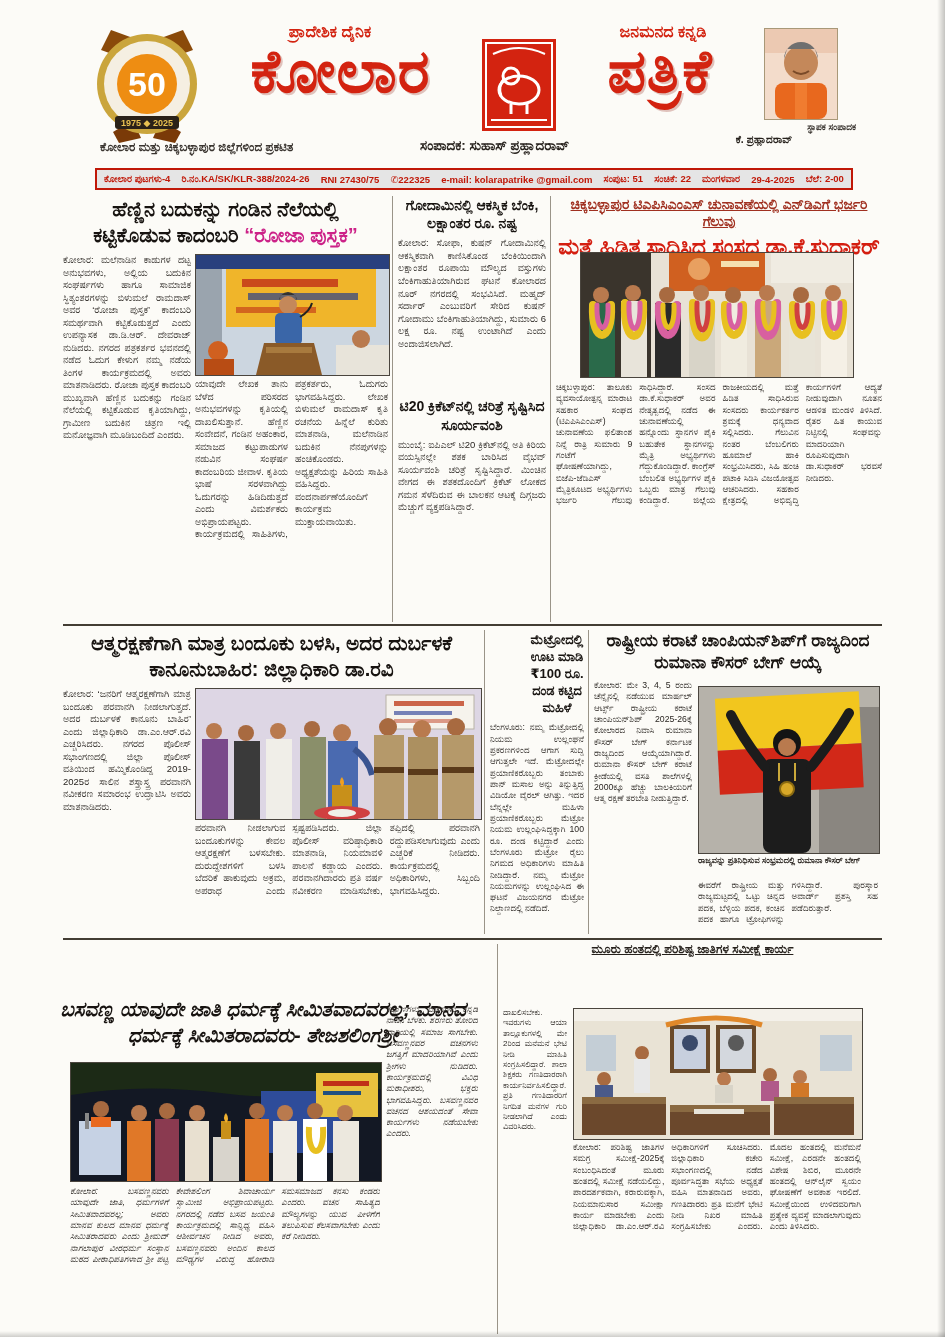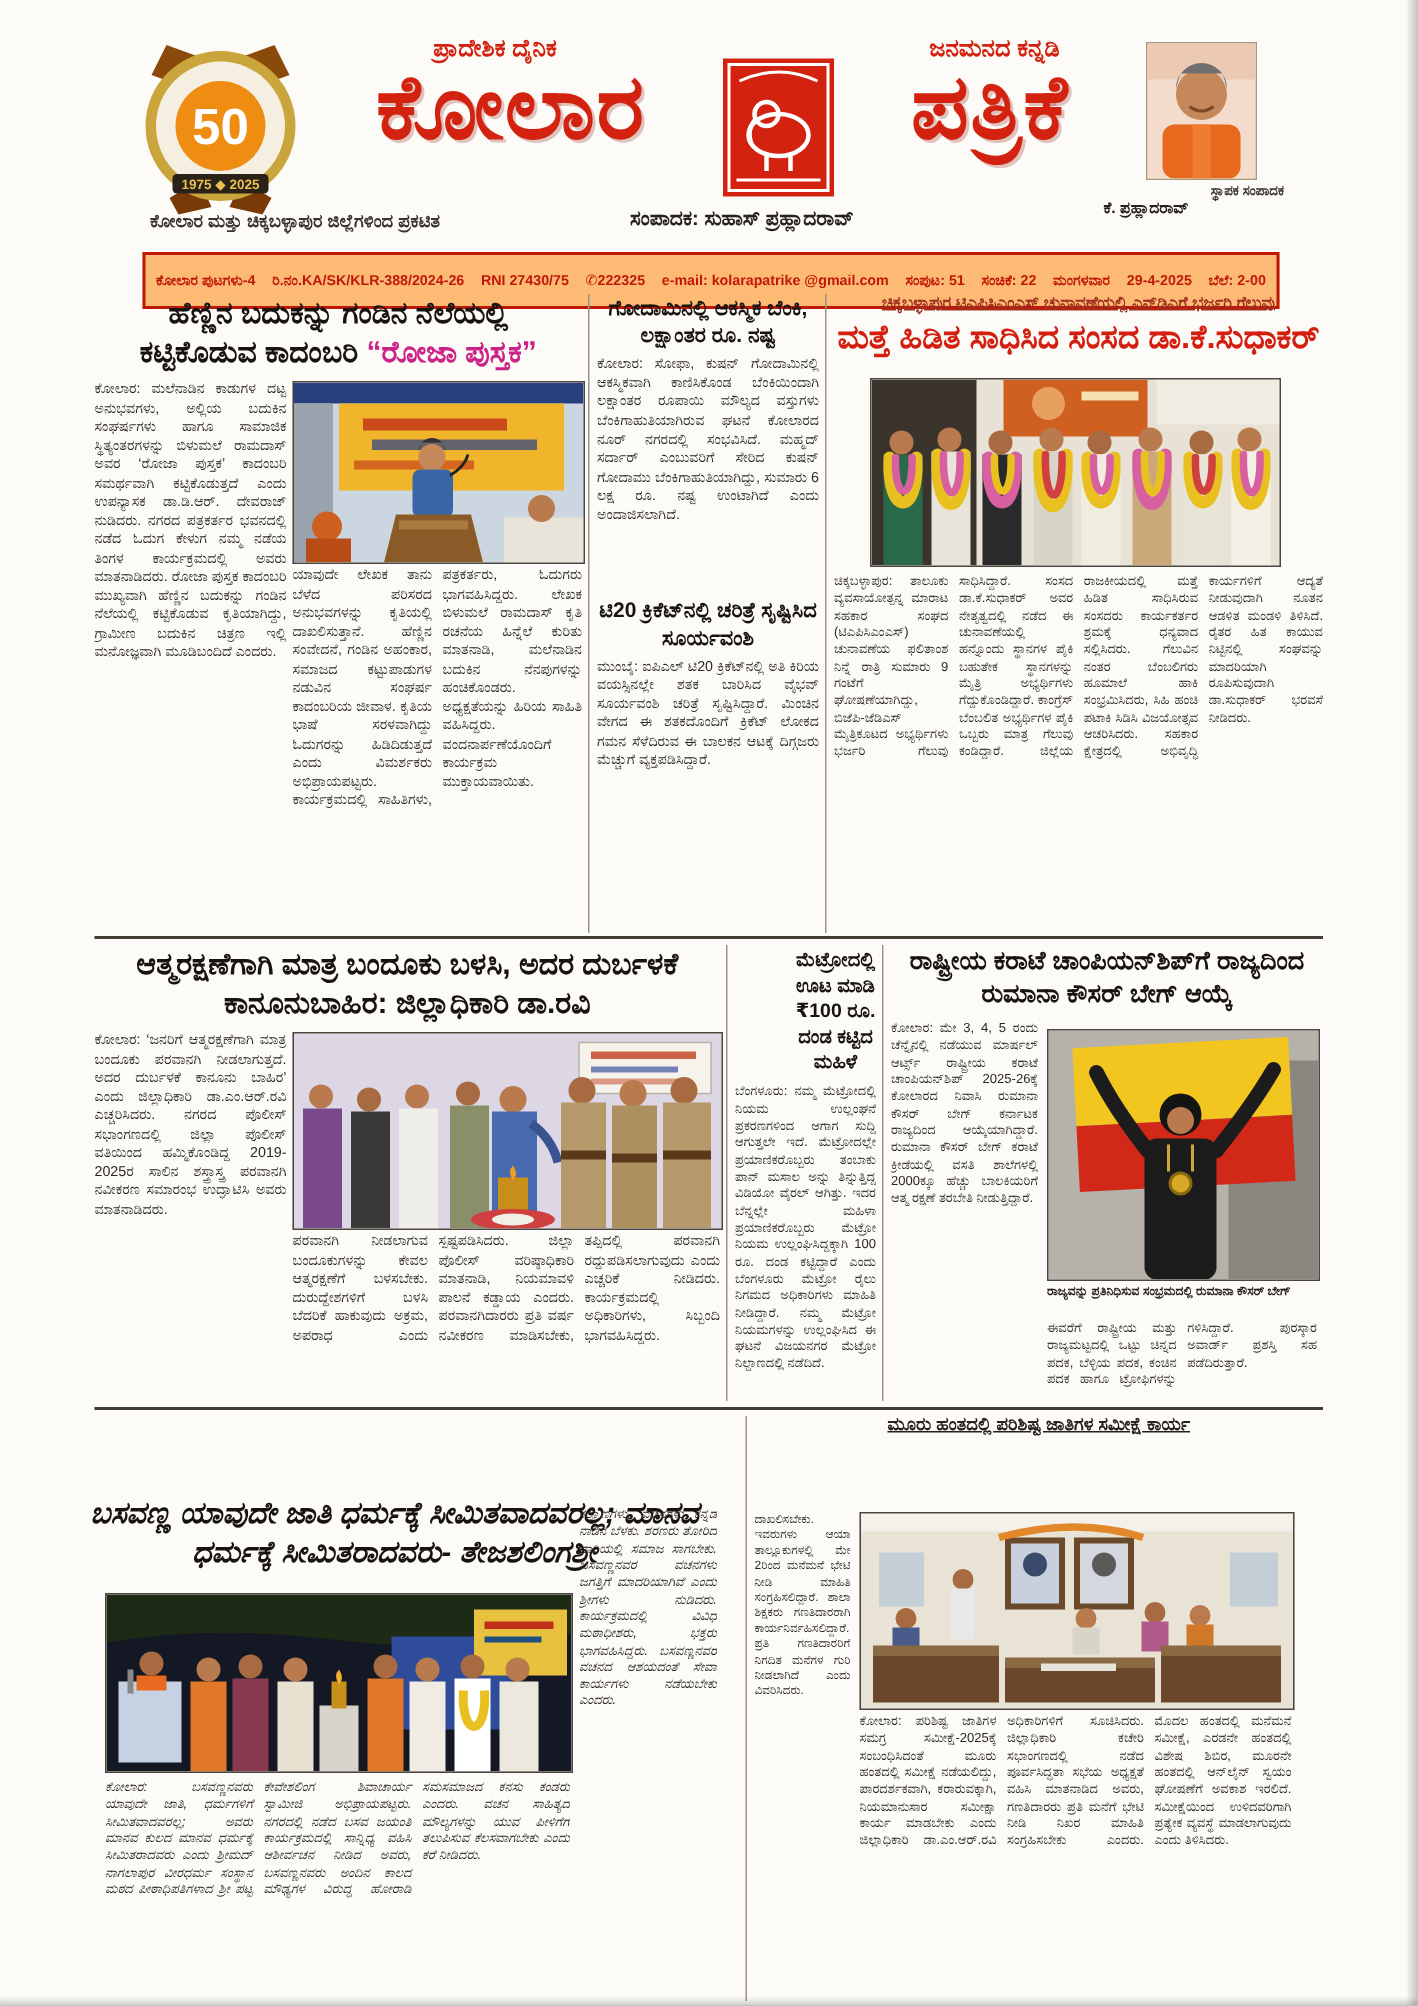--- a/index.html
+++ b/index.html
@@ -7,21 +7,21 @@
   .page{position:relative;width:945px;height:1337px;margin:0 auto;background:#fcfbf7;overflow:hidden;box-shadow:0 0 8px rgba(0,0,0,.4);}
   .edge-r{position:absolute;right:0;top:0;width:8px;height:100%;background:linear-gradient(to right,rgba(0,0,0,0),rgba(0,0,0,.22));}
   .edge-b{position:absolute;left:0;bottom:0;width:100%;height:6px;background:linear-gradient(to bottom,rgba(0,0,0,0),rgba(0,0,0,.18));}
   .abs{position:absolute;}
   .tagline{font-size:16px;font-weight:bold;color:#d32310;text-align:center;}
   .nameplate{font-weight:bold;color:#d32310;letter-spacing:1px;text-shadow:2px 2px 0 rgba(140,25,10,.25);font-size:60px;line-height:1;}
   .pub-line{font-size:12px;font-weight:bold;color:#3a3530;}
   .editor-line{font-size:13.5px;font-weight:bold;color:#26211c;}
   .founder-label{font-size:9px;font-weight:bold;color:#3a3530;text-align:center;}
   .founder-name{font-size:10.5px;font-weight:bold;color:#26211c;text-align:center;}
-  .infobar{position:absolute;left:95px;top:168px;width:758px;height:38px;border:2px solid #c01808;background:#fdba74;display:flex;align-items:center;justify-content:space-between;padding:0 7px;box-sizing:border-box;}
+  .infobar{position:absolute;left:95px;top:168px;width:758px;height:22px;border:2px solid #c01808;background:#e5e5e5;display:flex;align-items:center;justify-content:space-between;padding:0 7px;box-sizing:border-box;}
   .infobar span{font-size:9.5px;font-weight:bold;color:#c01808;white-space:nowrap;}
   .hl{font-weight:bold;color:#171310;text-align:center;line-height:1.3;}
   .hl-red{color:#d41e10;}
   .kicker{font-weight:bold;text-align:center;text-decoration:underline;}
   .bt{font-size:9.5px;line-height:1.32;text-align:justify;color:#2a2622;overflow:hidden;word-break:break-word;}
   .bt-s{font-size:8.7px;line-height:1.3;text-align:justify;color:#2a2622;overflow:hidden;word-break:break-word;}
   .cols2{column-count:2;column-gap:7px;}
   .cols3{column-count:3;column-gap:7px;}
   .cols4{column-count:4;column-gap:7px;}
   .photo{position:absolute;border:1px solid #4a453e;background:#d8d4cc;overflow:hidden;}
@@ -135,21 +135,21 @@
   <div class="abs" style="left:398px;top:196px;width:148px;height:426px;">
     <div class="hl" style="font-size:14px;">ಗೋದಾಮಿನಲ್ಲಿ ಆಕಸ್ಮಿಕ ಬೆಂಕಿ, ಲಕ್ಷಾಂತರ ರೂ. ನಷ್ಟ</div>
     <div class="bt" style="margin-top:5px;height:152px;">ಕೋಲಾರ: ಸೋಫಾ, ಕುಷನ್ ಗೋದಾಮಿನಲ್ಲಿ ಆಕಸ್ಮಿಕವಾಗಿ ಕಾಣಿಸಿಕೊಂಡ ಬೆಂಕಿಯಿಂದಾಗಿ ಲಕ್ಷಾಂತರ ರೂಪಾಯಿ ಮೌಲ್ಯದ ವಸ್ತುಗಳು ಬೆಂಕಿಗಾಹುತಿಯಾಗಿರುವ ಘಟನೆ ಕೋಲಾರದ ನೂರ್ ನಗರದಲ್ಲಿ ಸಂಭವಿಸಿದೆ. ಮಹ್ಮದ್ ಸರ್ದಾರ್ ಎಂಬುವರಿಗೆ ಸೇರಿದ ಕುಷನ್ ಗೋದಾಮು ಬೆಂಕಿಗಾಹುತಿಯಾಗಿದ್ದು, ಸುಮಾರು 6 ಲಕ್ಷ ರೂ. ನಷ್ಟ ಉಂಟಾಗಿದೆ ಎಂದು ಅಂದಾಜಿಸಲಾಗಿದೆ.</div>
     <div class="hl" style="font-size:14px;margin-top:8px;">ಟಿ20 ಕ್ರಿಕೆಟ್‌ನಲ್ಲಿ ಚರಿತ್ರೆ ಸೃಷ್ಟಿಸಿದ ಸೂರ್ಯವಂಶಿ</div>
     <div class="bt" style="margin-top:5px;height:150px;">ಮುಂಬೈ: ಐಪಿಎಲ್ ಟಿ20 ಕ್ರಿಕೆಟ್‌ನಲ್ಲಿ ಅತಿ ಕಿರಿಯ ವಯಸ್ಸಿನಲ್ಲೇ ಶತಕ ಬಾರಿಸಿದ ವೈಭವ್ ಸೂರ್ಯವಂಶಿ ಚರಿತ್ರೆ ಸೃಷ್ಟಿಸಿದ್ದಾರೆ. ಮಿಂಚಿನ ವೇಗದ ಈ ಶತಕದೊಂದಿಗೆ ಕ್ರಿಕೆಟ್ ಲೋಕದ ಗಮನ ಸೆಳೆದಿರುವ ಈ ಬಾಲಕನ ಆಟಕ್ಕೆ ದಿಗ್ಗಜರು ಮೆಚ್ಚುಗೆ ವ್ಯಕ್ತಪಡಿಸಿದ್ದಾರೆ.</div>
   </div>
 
   <div class="rule-v" style="left:550px;top:196px;height:426px;"></div>
 
   <div class="abs" style="left:556px;top:196px;width:326px;height:426px;">
-    <div class="kicker" style="font-size:11px;color:#a03020;text-align:center;">ಚಿಕ್ಕಬಳ್ಳಾಪುರ ಟಿಎಪಿಸಿಎಂಎಸ್ ಚುನಾವಣೆಯಲ್ಲಿ ಎನ್‌ಡಿಎಗೆ ಭರ್ಜರಿ ಗೆಲುವು</div>
+    <div class="kicker" style="font-size:14px;color:#a03020;text-align:center;">ಚಿಕ್ಕಬಳ್ಳಾಪುರ ಟಿಎಪಿಸಿಎಂಎಸ್ ಚುನಾವಣೆಯಲ್ಲಿ ಎನ್‌ಡಿಎಗೆ ಭರ್ಜರಿ ಗೆಲುವು</div>
     <div class="hl hl-red" style="font-size:22px;margin-top:3px;">ಮತ್ತೆ ಹಿಡಿತ ಸಾಧಿಸಿದ ಸಂಸದ ಡಾ.ಕೆ.ಸುಧಾಕರ್</div>
     <div class="photo" style="left:24px;top:56px;width:272px;height:124px;">
       <svg viewBox="0 0 272 124" preserveAspectRatio="none">
         <rect width="272" height="124" fill="#e8e2d6"></rect>
         <rect width="70" height="124" fill="#3a342c"></rect>
         <rect x="88" y="0" width="96" height="38" fill="#d06020"></rect>
         <circle cx="118" cy="16" r="11" fill="#e8a060"></circle>
         <rect x="140" y="8" width="38" height="6" fill="#f5e0b0"></rect>
         <rect x="190" y="0" width="82" height="30" fill="#f0ece2"></rect>
         <g>

